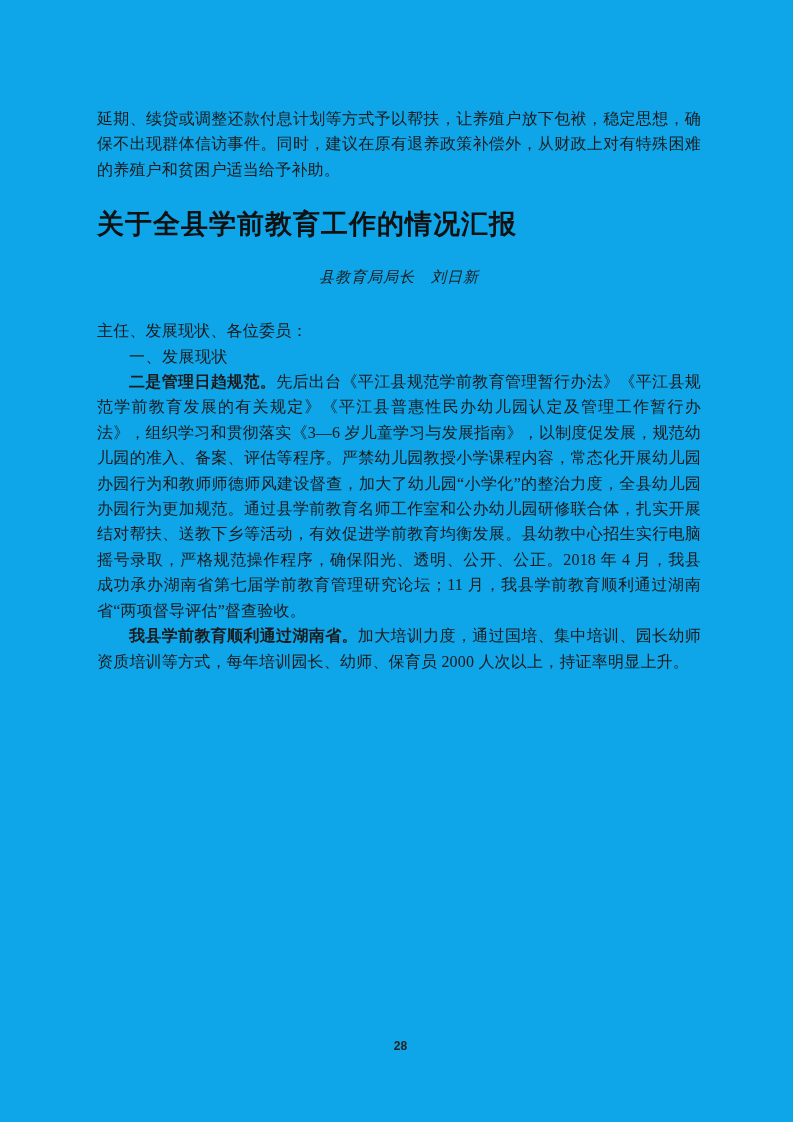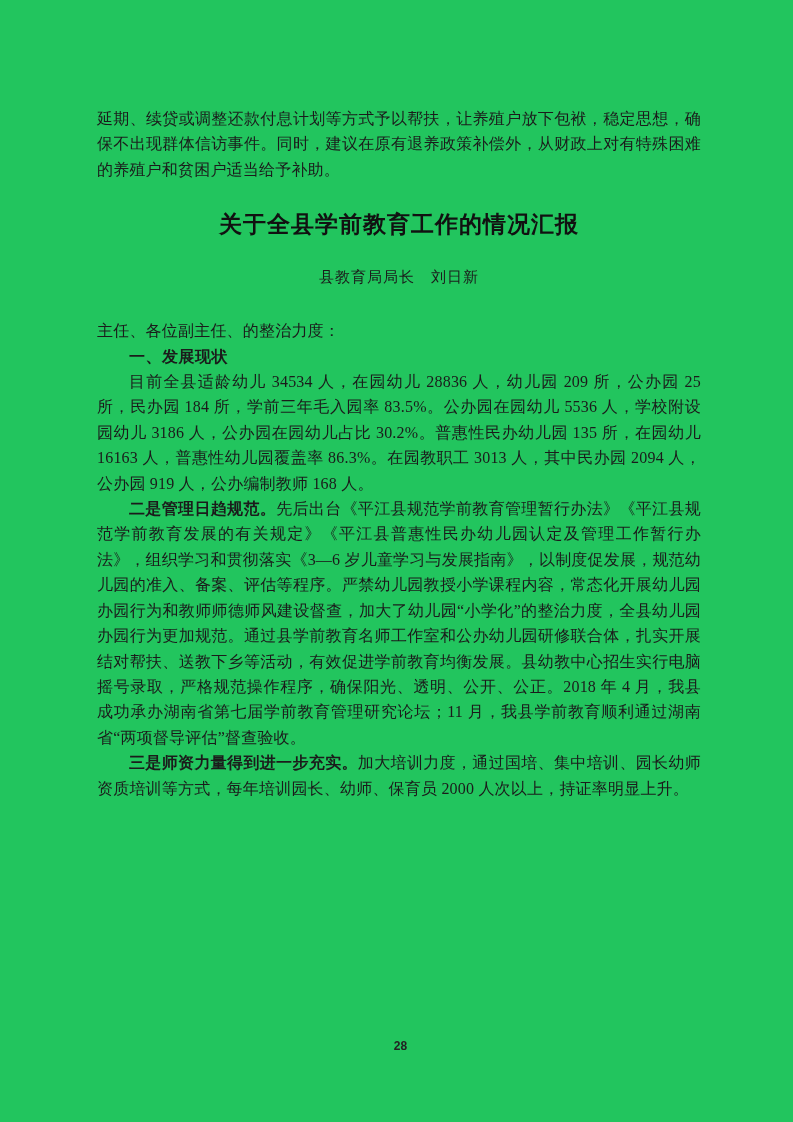--- a/index.html
+++ b/index.html
@@ -4,21 +4,21 @@
 <style>
   html, body {
     margin: 0;
     padding: 0;
     background: #ffffff;
   }
   .page {
     position: relative;
     width: 793px;
     height: 1122px;
-    background: #22c55e;
+    background: #0ea5e9;
     color: #1b1b1b;
     overflow: hidden;
   }
   .content {
     position: absolute;
     top: 106px;
     left: 97px;
     width: 604px;
   }
   .body-par {
@@ -29,37 +29,37 @@
     letter-spacing: 0.2px;
     text-align: justify;
     text-justify: inter-ideograph;
   }
   .no-indent { text-indent: 0; }
   .indent { text-indent: 2em; }
   .doc-title {
     margin: 24px 0 0 0;
     font-family: "Liberation Sans", sans-serif;
     font-weight: bold;
-    font-size: 23px;
+    font-size: 27px;
     line-height: 36px;
     letter-spacing: 1px;
-    text-align: center;
     color: #111;
   }
   .byline {
     margin: 24px 0 0 0;
     font-family: "Liberation Serif", serif;
+    font-style: italic;
     font-size: 15px;
     line-height: 22px;
     letter-spacing: 1px;
     text-align: center;
   }
   .salutation { margin-top: 30px; }
   .heading-1 {
-    font-weight: bold;
+    font-weight: normal;
     font-family: "Liberation Sans", sans-serif;
     letter-spacing: 0.5px;
   }
   .heading-2 {
     font-weight: bold;
     letter-spacing: 0.5px;
   }
   .lead { font-weight: bold; }
   .page-number {
     position: absolute;
@@ -79,30 +79,29 @@
 
 <div class="page">
   <div class="content">
 
     <p class="body-par no-indent">延期、续贷或调整还款付息计划等方式予以帮扶，让养殖户放下包袱，稳定思想，确保不出现群体信访事件。同时，建议在原有退养政策补偿外，从财政上对有特殊困难的养殖户和贫困户适当给予补助。</p>
 
     <h1 class="doc-title">关于全县学前教育工作的情况汇报</h1>
 
     <div class="byline">县教育局局长　刘日新</div>
 
-    <p class="body-par no-indent salutation">主任、各位副主任、的整治力度：</p>
+    <p class="body-par no-indent salutation">主任、发展现状、各位委员：</p>
 
 
     <p class="body-par indent heading-1">一、发展现状</p>
 
 
-    <p class="body-par indent">目前全县适龄幼儿 34534 人，在园幼儿 28836 人，幼儿园 209 所，公办园 25 所，民办园 184 所，学前三年毛入园率 83.5%。公办园在园幼儿 5536 人，学校附设园幼儿 3186 人，公办园在园幼儿占比 30.2%。普惠性民办幼儿园 135 所，在园幼儿 16163 人，普惠性幼儿园覆盖率 86.3%。在园教职工 3013 人，其中民办园 2094 人，公办园 919 人，公办编制教师 168 人。</p>
 
 
 
     <p class="body-par indent"><b class="lead">二是管理日趋规范。</b><span>先后出台《平江县规范学前教育管理暂行办法》《平江县规范学前教育发展的有关规定》《平江县普惠性民办幼儿园认定及管理工作暂行办法》，组织学习和贯彻落实《3—6 岁儿童学习与发展指南》，以制度促发展，规范幼儿园的准入、备案、评估等程序。严禁幼儿园教授小学课程内容，常态化开展幼儿园办园行为和教师师德师风建设督查，加大了幼儿园“小学化”的整治力度，全县幼儿园办园行为更加规范。通过县学前教育名师工作室和公办幼儿园研修联合体，扎实开展结对帮扶、送教下乡等活动，有效促进学前教育均衡发展。县幼教中心招生实行电脑摇号录取，严格规范操作程序，确保阳光、透明、公开、公正。2018 年 4 月，我县成功承办湖南省第七届学前教育管理研究论坛；11 月，我县学前教育顺利通过湖南省“两项督导评估”督查验收。</span></p>
 
-    <p class="body-par indent"><b class="lead">三是师资力量得到进一步充实。</b><span>加大培训力度，通过国培、集中培训、园长幼师资质培训等方式，每年培训园长、幼师、保育员 2000 人次以上，持证率明显上升。</span></p>
+    <p class="body-par indent"><b class="lead">我县学前教育顺利通过湖南省。</b><span>加大培训力度，通过国培、集中培训、园长幼师资质培训等方式，每年培训园长、幼师、保育员 2000 人次以上，持证率明显上升。</span></p>
 
   </div>
 
   <div class="page-number">28</div>
 </div>
 
 </body></html>

